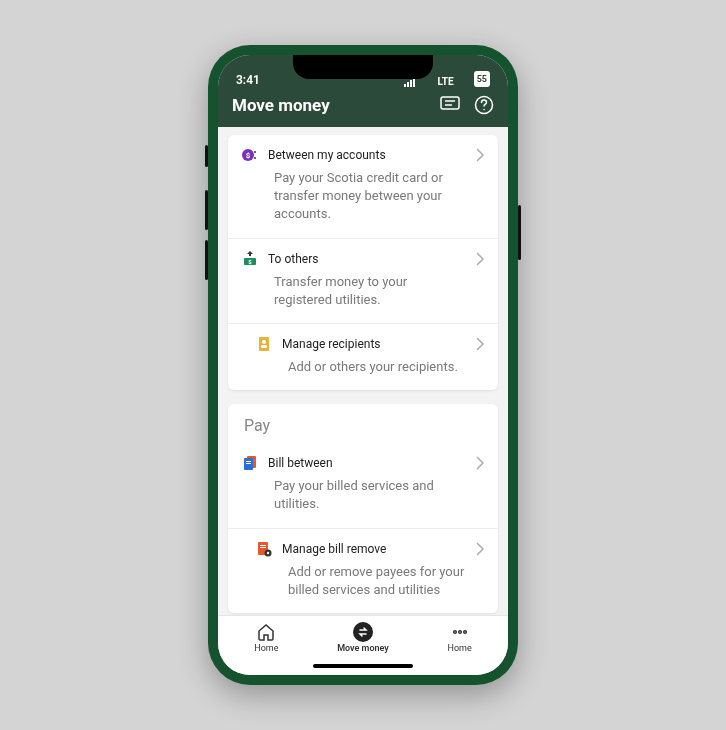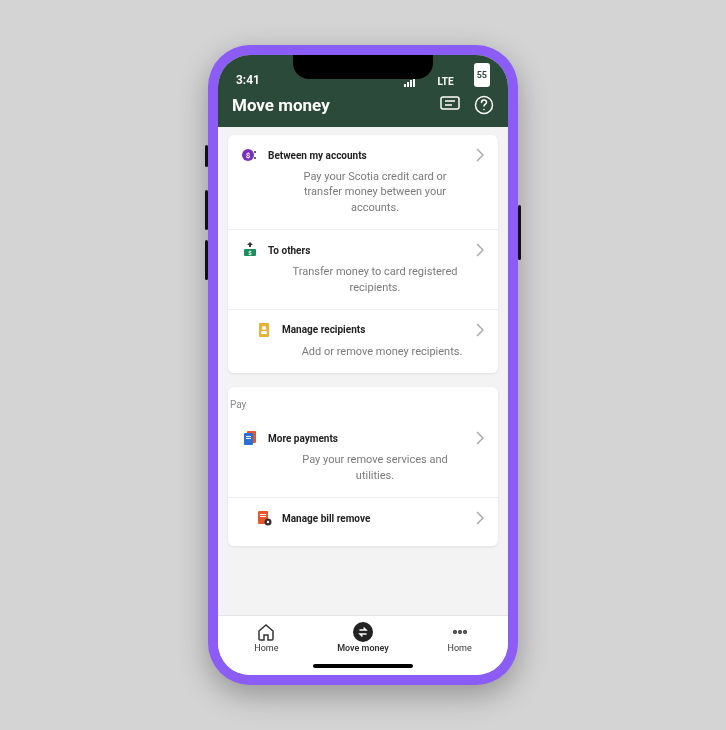--- a/index.html
+++ b/index.html
@@ -8,21 +8,21 @@
       width: 726px;
       height: 730px;
       display: flex;
       align-items: center;
       justify-content: center;
       font-family: -apple-system, BlinkMacSystemFont, "Segoe UI", Roboto, Helvetica, Arial, sans-serif;
     }
     .phone-frame {
       width: 310px;
       height: 640px;
-      background: #8b5cf6;
+      background: #14532d;
       border-radius: 42px;
       padding: 10px;
       position: relative;
       box-shadow: 0 10px 30px rgba(0,0,0,0.3);
     }
     .phone-side-btn {
       position: absolute;
       background: #111;
       width: 3px;
       border-radius: 2px;
@@ -67,21 +67,21 @@
     .status-right { display: flex; align-items: flex-end; gap: 20px; }
     .battery-box {
       display: inline-flex;
       align-items: center;
       background: #fff;
       color: #2c4a3a;
       border-radius: 3px;
       padding: 0 3px;
       font-size: 9px;
       font-weight: 700;
-      height: 24px;
+      height: 16px;
     }
     .app-header {
       background: #2c4a3a;
       color: #fff;
       padding: 6px 14px 12px;
       display: flex;
       align-items: center;
       justify-content: space-between;
     }
     .app-header h1 { font-size: 17px; font-weight: 700; }
@@ -91,23 +91,23 @@
       overflow-y: auto;
       padding: 8px 10px;
     }
     .card {
       background: #fff;
       border-radius: 6px;
       box-shadow: 0 1px 3px rgba(0,0,0,0.08);
       margin-bottom: 14px;
     }
     .section-label {
-      font-size: 10px;
+      font-size: 16px;
       color: #888;
-      padding: 12px 2px 8px;
+      padding: 12px 16px 8px;
     }
     .row {
       padding: 12px 14px 14px;
       border-bottom: 1px solid #eee;
       position: relative;
       cursor: pointer;
     }
     .row:last-child { border-bottom: none; padding-left: 28px; }
     .row-head {
       display: flex;
@@ -117,32 +117,31 @@
     }
     .row-icon {
       width: 16px;
       height: 16px;
       flex-shrink: 0;
       display: flex;
       align-items: center;
       justify-content: center;
     }
     .row-title {
-      font-size: 10px;
-      font-weight: 700;
+      font-size: 12px;
+      font-weight: 400;
       color: #222;
       flex: 1;
     }
     .row-desc {
-      font-size: 11px;
+      font-size: 13px;
       color: #7a7a7a;
       line-height: 1.4;
-      margin-left: 42px;
+      margin-left: 32px;
       padding-right: 18px;
-      text-align: center;
     }
     .chevron {
       color: #aaa;
       flex-shrink: 0;
     }
     .tab-bar {
       background: #fff;
       border-top: 1px solid #e5e5e5;
       display: flex;
       justify-content: space-around;
@@ -252,78 +251,79 @@
                 <path d="M8 0l-3 3h2v2h2V3h2z" fill="#333"></path>
                 <rect x="2" y="7" width="12" height="7" rx="1" fill="#1a8f5d"></rect>
                 <text x="8" y="13" font-size="6" fill="#fff" text-anchor="middle" font-weight="bold">$</text>
               </svg>
             </span>
             <span class="row-title">To others</span>
             <svg class="chevron" width="8" height="14" viewBox="0 0 8 14" fill="none" stroke="currentColor" stroke-width="1.5">
                 <path d="M1 1l6 6-6 6"></path>
               </svg>
           </div>
-          <div class="row-desc">Transfer money to card registered recipients.</div>
+          <div class="row-desc">Transfer money to your registered utilities.</div>
         </div>
 
         <div class="row">
           <div class="row-head">
             <span class="row-icon">
               <svg width="16" height="16" viewBox="0 0 16 16">
                 <rect x="3" y="1" width="10" height="14" rx="1" fill="#e8b33a"></rect>
                 <circle cx="8" cy="6" r="2" fill="#fff"></circle>
                 <rect x="5" y="9" width="6" height="3" rx="1.5" fill="#fff"></rect>
               </svg>
             </span>
             <span class="row-title">Manage recipients</span>
             <svg class="chevron" width="8" height="14" viewBox="0 0 8 14" fill="none" stroke="currentColor" stroke-width="1.5">
                 <path d="M1 1l6 6-6 6"></path>
               </svg>
           </div>
-          <div class="row-desc">Add or remove money recipients.</div>
+          <div class="row-desc">Add or others your recipients.</div>
         </div>
       </div>
 
       <div class="card">
         <div class="section-label">Pay</div>
 
         <div class="row">
           <div class="row-head">
             <span class="row-icon">
               <svg width="16" height="16" viewBox="0 0 16 16">
                 <rect x="5" y="1" width="9" height="12" rx="1" fill="#e8572a"></rect>
                 <rect x="2" y="3" width="9" height="12" rx="1" fill="#2a6fd6"></rect>
                 <rect x="4" y="6" width="5" height="1" fill="#fff"></rect>
                 <rect x="4" y="8" width="5" height="1" fill="#fff"></rect>
               </svg>
             </span>
-            <span class="row-title">More payments</span>
-            <svg class="chevron" width="8" height="14" viewBox="0 0 8 14" fill="none" stroke="currentColor" stroke-width="1.5">
-                <path d="M1 1l6 6-6 6"></path>
-              </svg>
-          </div>
-          <div class="row-desc">Pay your remove services and utilities.</div>
+            <span class="row-title">Bill between</span>
+            <svg class="chevron" width="8" height="14" viewBox="0 0 8 14" fill="none" stroke="currentColor" stroke-width="1.5">
+                <path d="M1 1l6 6-6 6"></path>
+              </svg>
+          </div>
+          <div class="row-desc">Pay your billed services and utilities.</div>
         </div>
 
         <div class="row">
           <div class="row-head">
             <span class="row-icon">
               <svg width="16" height="16" viewBox="0 0 16 16">
                 <rect x="2" y="1" width="10" height="13" rx="1" fill="#e8572a"></rect>
                 <rect x="4" y="4" width="6" height="1" fill="#fff"></rect>
                 <rect x="4" y="6" width="6" height="1" fill="#fff"></rect>
                 <circle cx="12" cy="12" r="3.5" fill="#333"></circle>
                 <circle cx="12" cy="12" r="1.2" fill="#fff"></circle>
               </svg>
             </span>
             <span class="row-title">Manage bill remove</span>
             <svg class="chevron" width="8" height="14" viewBox="0 0 8 14" fill="none" stroke="currentColor" stroke-width="1.5">
                 <path d="M1 1l6 6-6 6"></path>
               </svg>
           </div>
+          <div class="row-desc">Add or remove payees for your billed services and utilities</div>
         </div>
       </div>
 
     </div>
 
     <div class="tab-bar">
       <div class="tab-item">
         <span class="tab-icon">
           <svg width="20" height="20" viewBox="0 0 20 20" fill="none" stroke="#333" stroke-width="1.5">
             <path d="M3 9l7-6 7 6v8a1 1 0 01-1 1h-4v-5H8v5H4a1 1 0 01-1-1z"></path>

